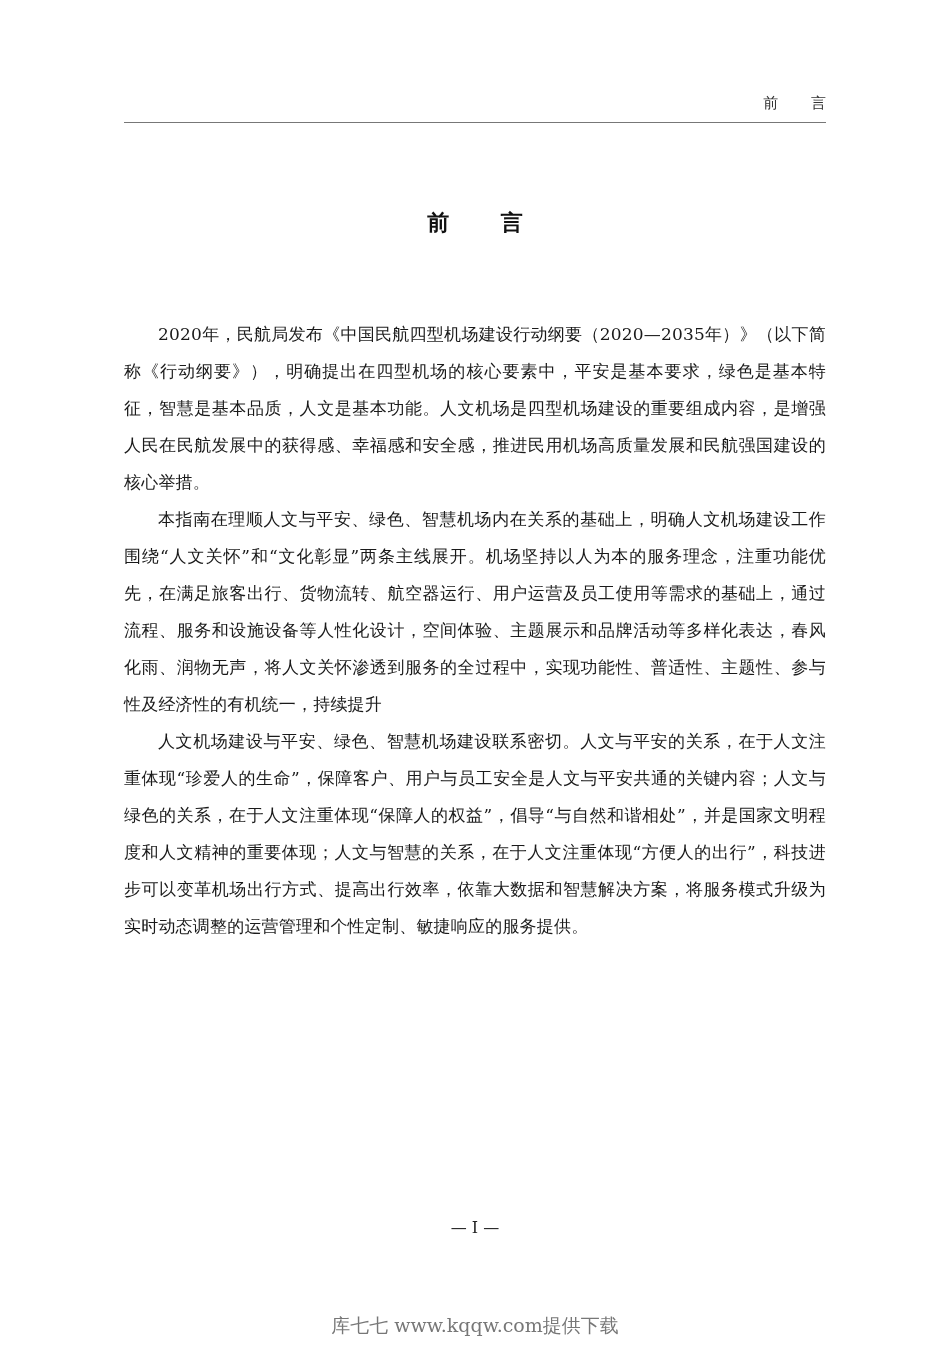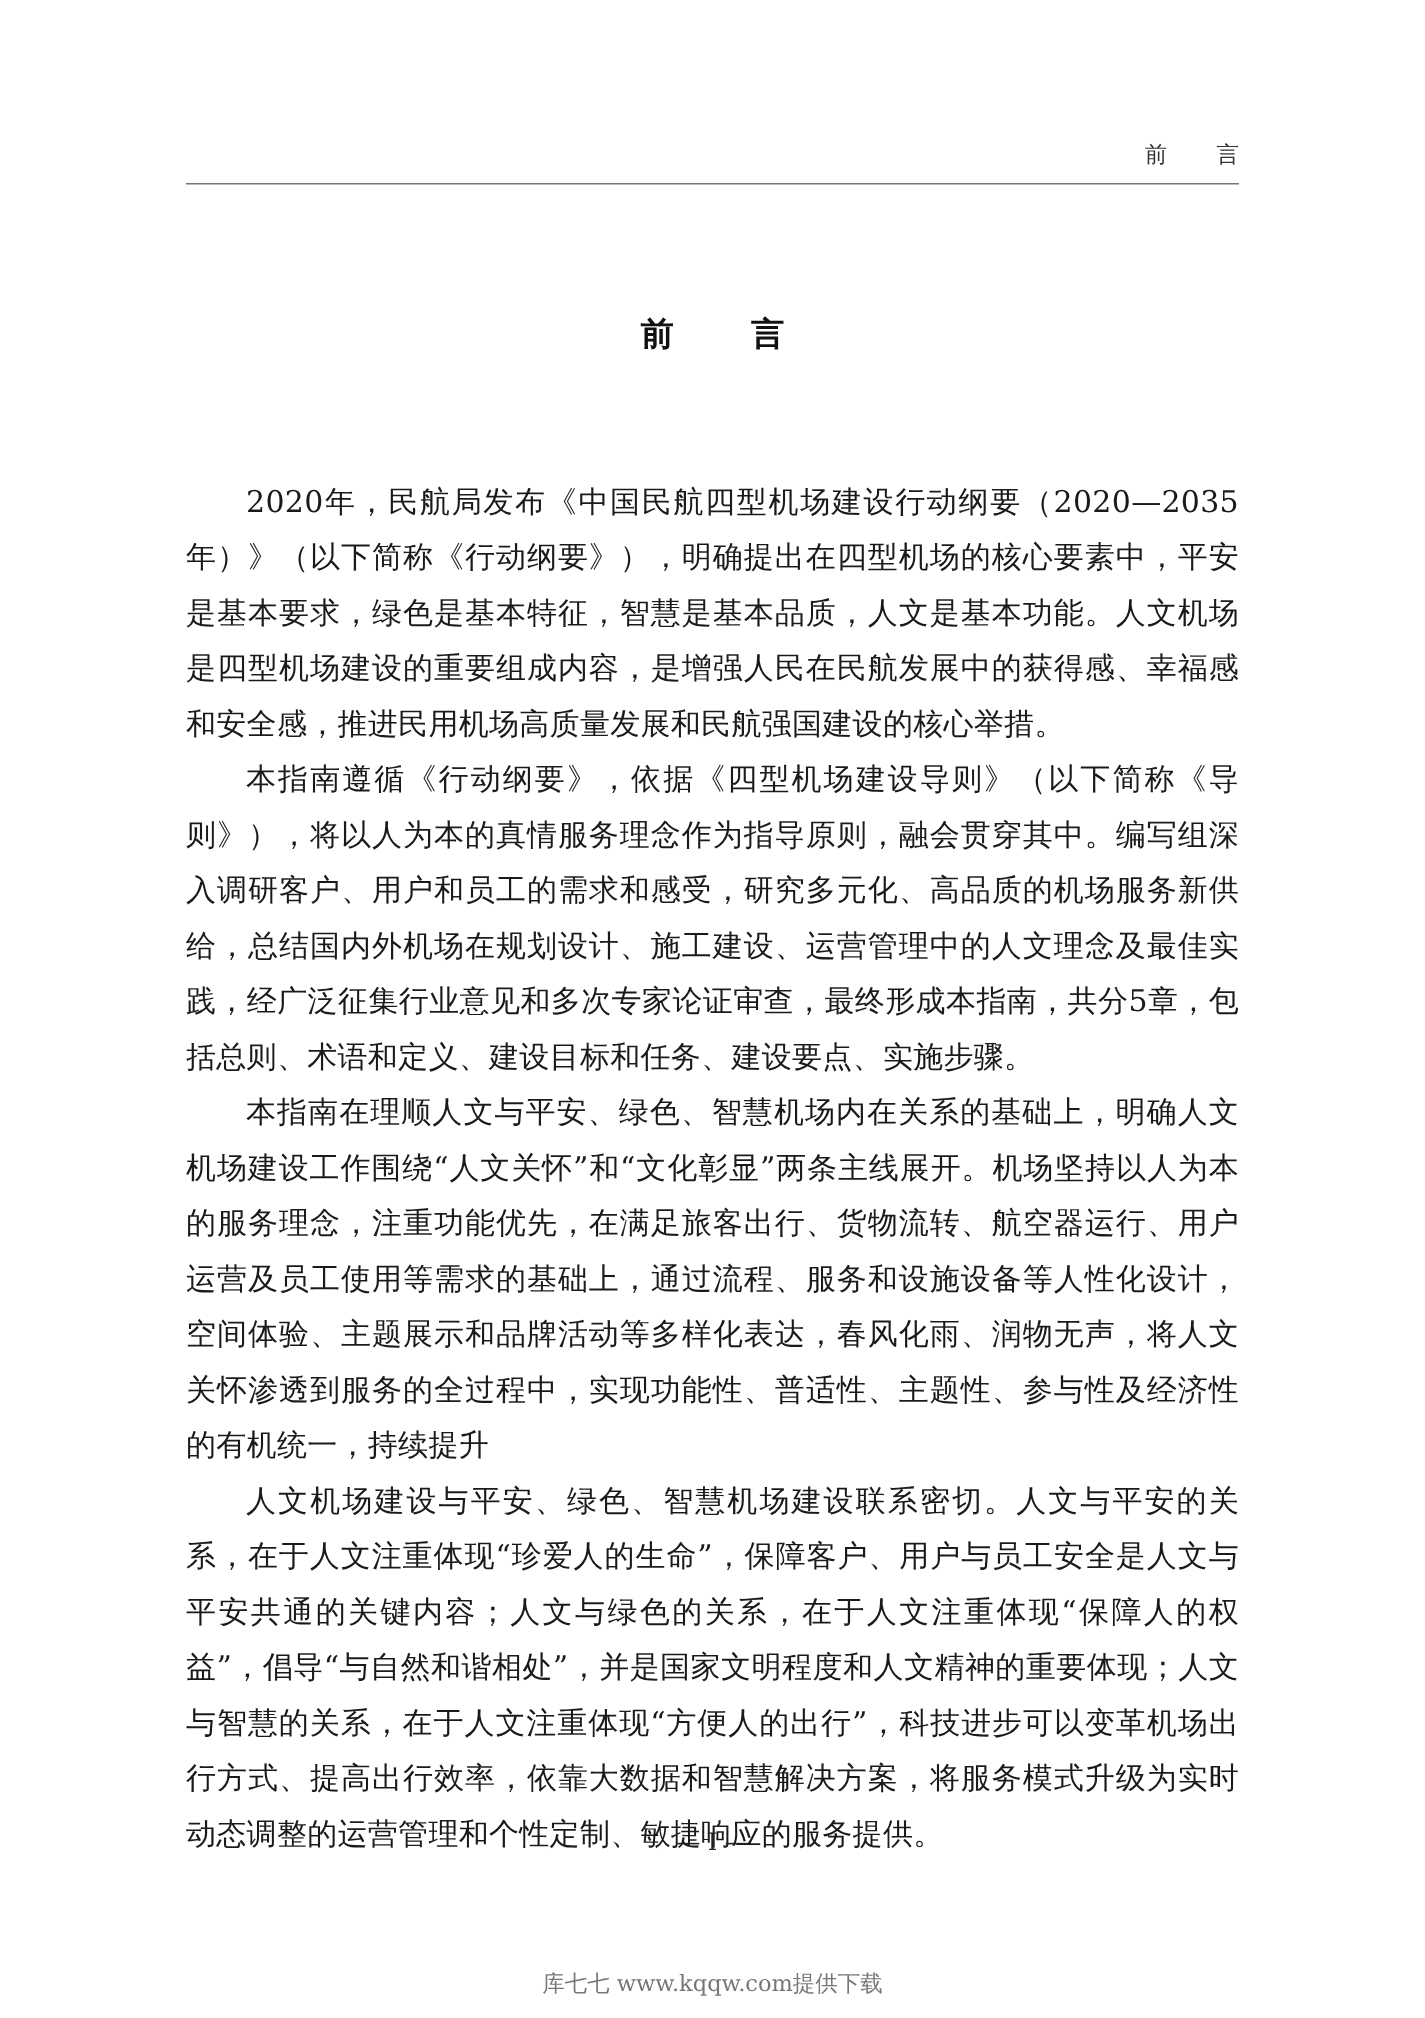--- a/index.html
+++ b/index.html
@@ -7,36 +7,35 @@
          font-family: "DejaVu Serif", "Liberation Serif", serif; color: #1a1a1a; }
   .running-head { position: absolute; left: 124px; width: 702px; top: 94px; height: 28px;
                   text-align: right; font-size: 15px; letter-spacing: 14px; color: #333; }
   .running-head span { margin-right: -14px; }
   .head-rule { position: absolute; left: 124px; width: 702px; top: 122px; height: 0;
                border-top: 1.5px solid #777; }
   .title { position: absolute; left: 0; width: 950px; top: 208px; text-align: center;
            font-size: 22px; font-weight: bold; letter-spacing: 22px; color: #111; }
   .title span { margin-right: -22px; }
   .body-text { position: absolute; left: 124px; width: 702px; top: 316px; }
-  .para { margin: 0; font-size: 20px; line-height: 37px; text-align: justify;
+  .para { margin: 0; font-size: 17px; line-height: 37px; text-align: justify;
           text-indent: 2em; letter-spacing: 0.2px; }
   .folio { position: absolute; left: 0; width: 950px; top: 1218px; text-align: center;
            font-size: 16px; color: #222; }
   .watermark { position: absolute; left: 0; width: 950px; top: 1313px; text-align: center;
-               font-size: 15px; color: #777; }
+               font-size: 19px; color: #777; }
 </style>
 </head>
 <body>
 
 <div class="running-head"><span>前 言</span></div>
 <div class="head-rule"></div>
 
 <div class="title"><span>前 言</span></div>
 
 <div class="body-text">
   <p class="para">2020年，民航局发布《中国民航四型机场建设行动纲要（2020—2035年）》（以下简称《行动纲要》），明确提出在四型机场的核心要素中，平安是基本要求，绿色是基本特征，智慧是基本品质，人文是基本功能。人文机场是四型机场建设的重要组成内容，是增强人民在民航发展中的获得感、幸福感和安全感，推进民用机场高质量发展和民航强国建设的核心举措。</p>
-  <p class="para">本指南遵循《行动纲要》，依据《四型机场建设导则》（以下简称《导则》），将以人为本的真情服务理念作为指导原则，融会贯穿其中。编写组深入调研客户、用户和员工的需求和感受，研究多元化、高品质的机场服务新供给，总结国内外机场在规划设计、施工建设、运营管理中的人文理念及最佳实践，经广泛征集行业意见和多次专家论证审查，最终形成本指南，共分5章，包括总则、术语和定义、建设目标和任务、建设要点、实施步骤。</p>
   <p class="para">本指南在理顺人文与平安、绿色、智慧机场内在关系的基础上，明确人文机场建设工作围绕“人文关怀”和“文化彰显”两条主线展开。机场坚持以人为本的服务理念，注重功能优先，在满足旅客出行、货物流转、航空器运行、用户运营及员工使用等需求的基础上，通过流程、服务和设施设备等人性化设计，空间体验、主题展示和品牌活动等多样化表达，春风化雨、润物无声，将人文关怀渗透到服务的全过程中，实现功能性、普适性、主题性、参与性及经济性的有机统一，持续提升</p>
   <p class="para">人文机场建设与平安、绿色、智慧机场建设联系密切。人文与平安的关系，在于人文注重体现“珍爱人的生命”，保障客户、用户与员工安全是人文与平安共通的关键内容；人文与绿色的关系，在于人文注重体现“保障人的权益”，倡导“与自然和谐相处”，并是国家文明程度和人文精神的重要体现；人文与智慧的关系，在于人文注重体现“方便人的出行”，科技进步可以变革机场出行方式、提高出行效率，依靠大数据和智慧解决方案，将服务模式升级为实时动态调整的运营管理和个性定制、敏捷响应的服务提供。</p>
 </div>
 
 <div class="folio">— I —</div>
 <div class="watermark">库七七 www.kqqw.com提供下载</div>
 
 </body></html>

